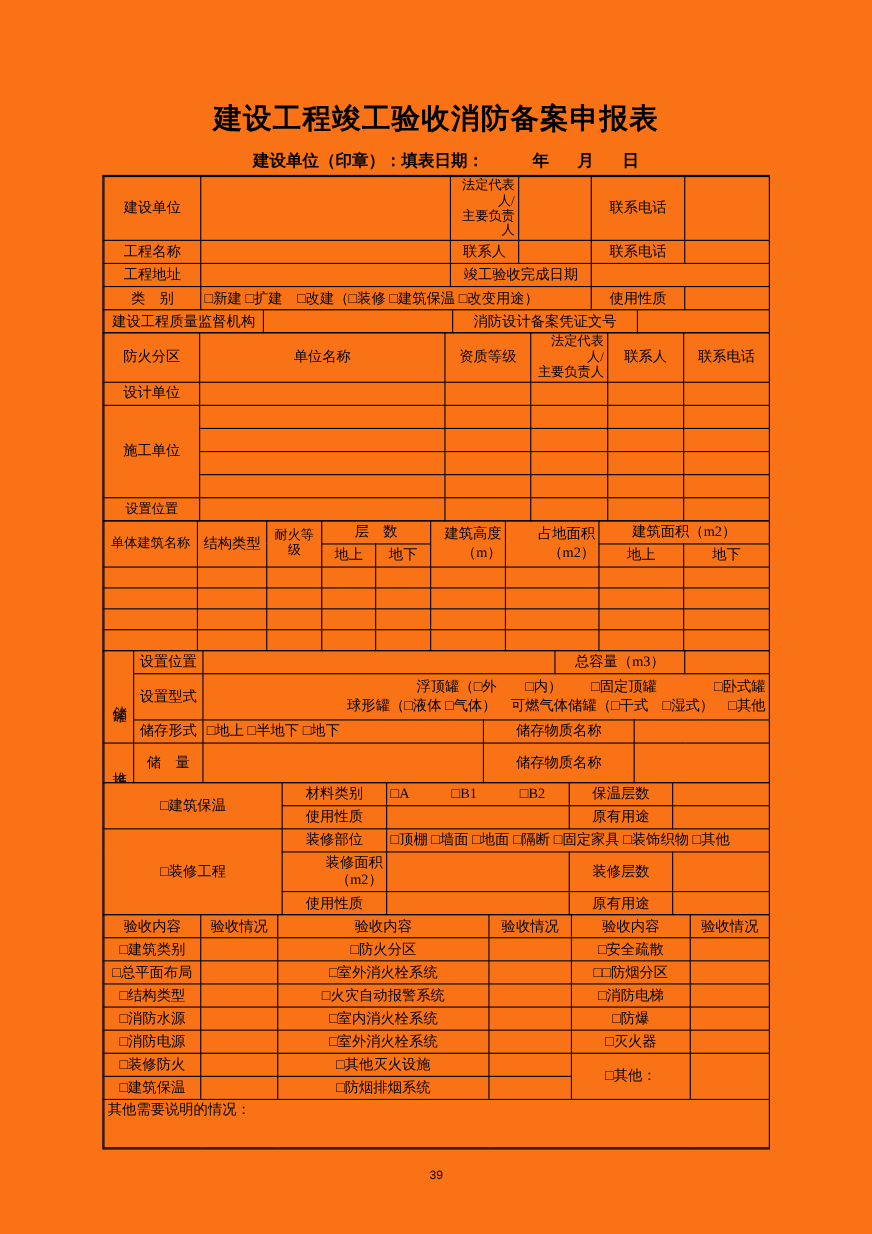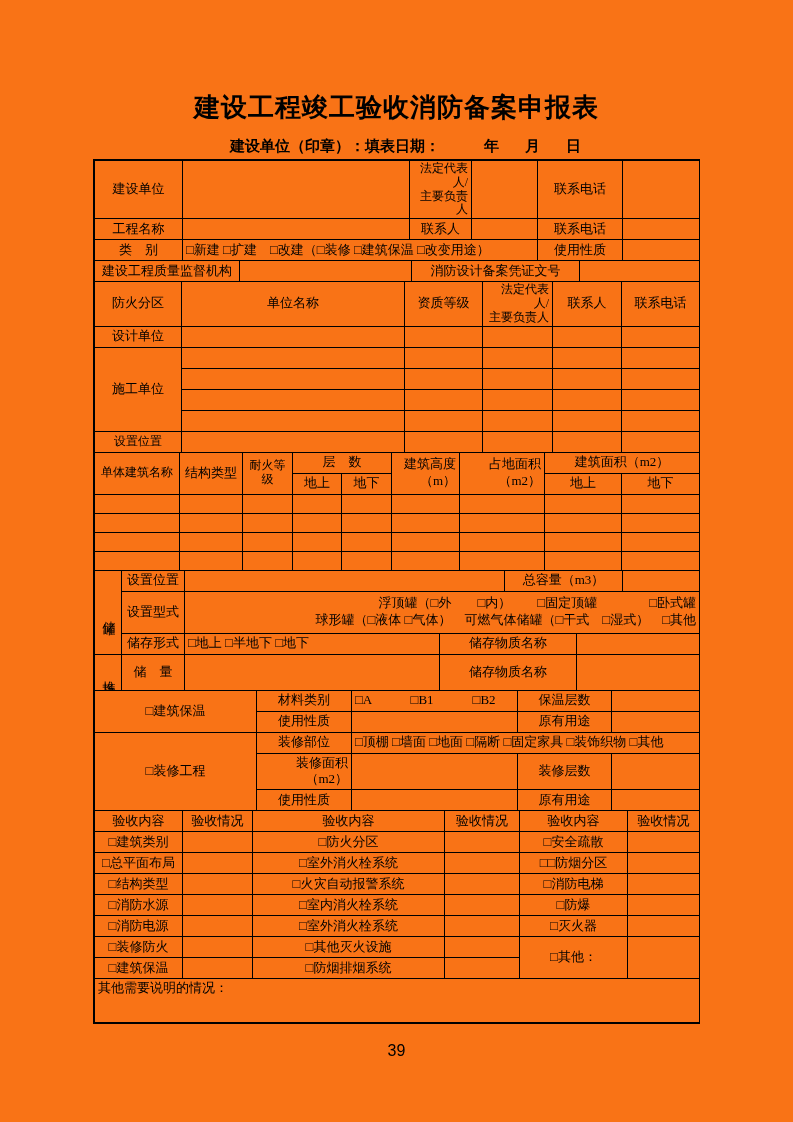--- a/index.html
+++ b/index.html
@@ -67,21 +67,21 @@
   td.pre { white-space: pre-line; text-align: right; }
   td.vcell span {
     writing-mode: vertical-rl;
     text-orientation: upright;
     letter-spacing: 3px;
     display: inline-block;
   }
   .pageno {
     margin-top: 18px;
     text-align: center;
-    font-size: 16px;
+    font-size: 11px;
     font-family: "Liberation Sans", "DejaVu Sans", sans-serif;
   }
 </style>
 </head>
 <body>
 
 <div class="page">
 
   <div class="title">建设工程竣工验收消防备案申报表</div>
 
@@ -111,20 +111,26 @@
         <td>联系电话</td>
         <td></td>
       </tr>
       <tr class="h21">
         <td>工程名称</td>
         <td></td>
         <td>联系人</td>
         <td></td>
         <td>联系电话</td>
         <td></td>
+      </tr>
+      <tr class="h21">
+        <td>工程地址</td>
+        <td></td>
+        <td colspan="2">竣工验收完成日期</td>
+        <td colspan="2"></td>
       </tr>
       <tr class="h21">
         <td>类　别</td>
         <td colspan="3" class="left">□新建 □扩建　□改建（□装修 □建筑保温 □改变用途）</td>
         <td>使用性质</td>
         <td></td>
       </tr>
     </tbody>
       </table>
 

